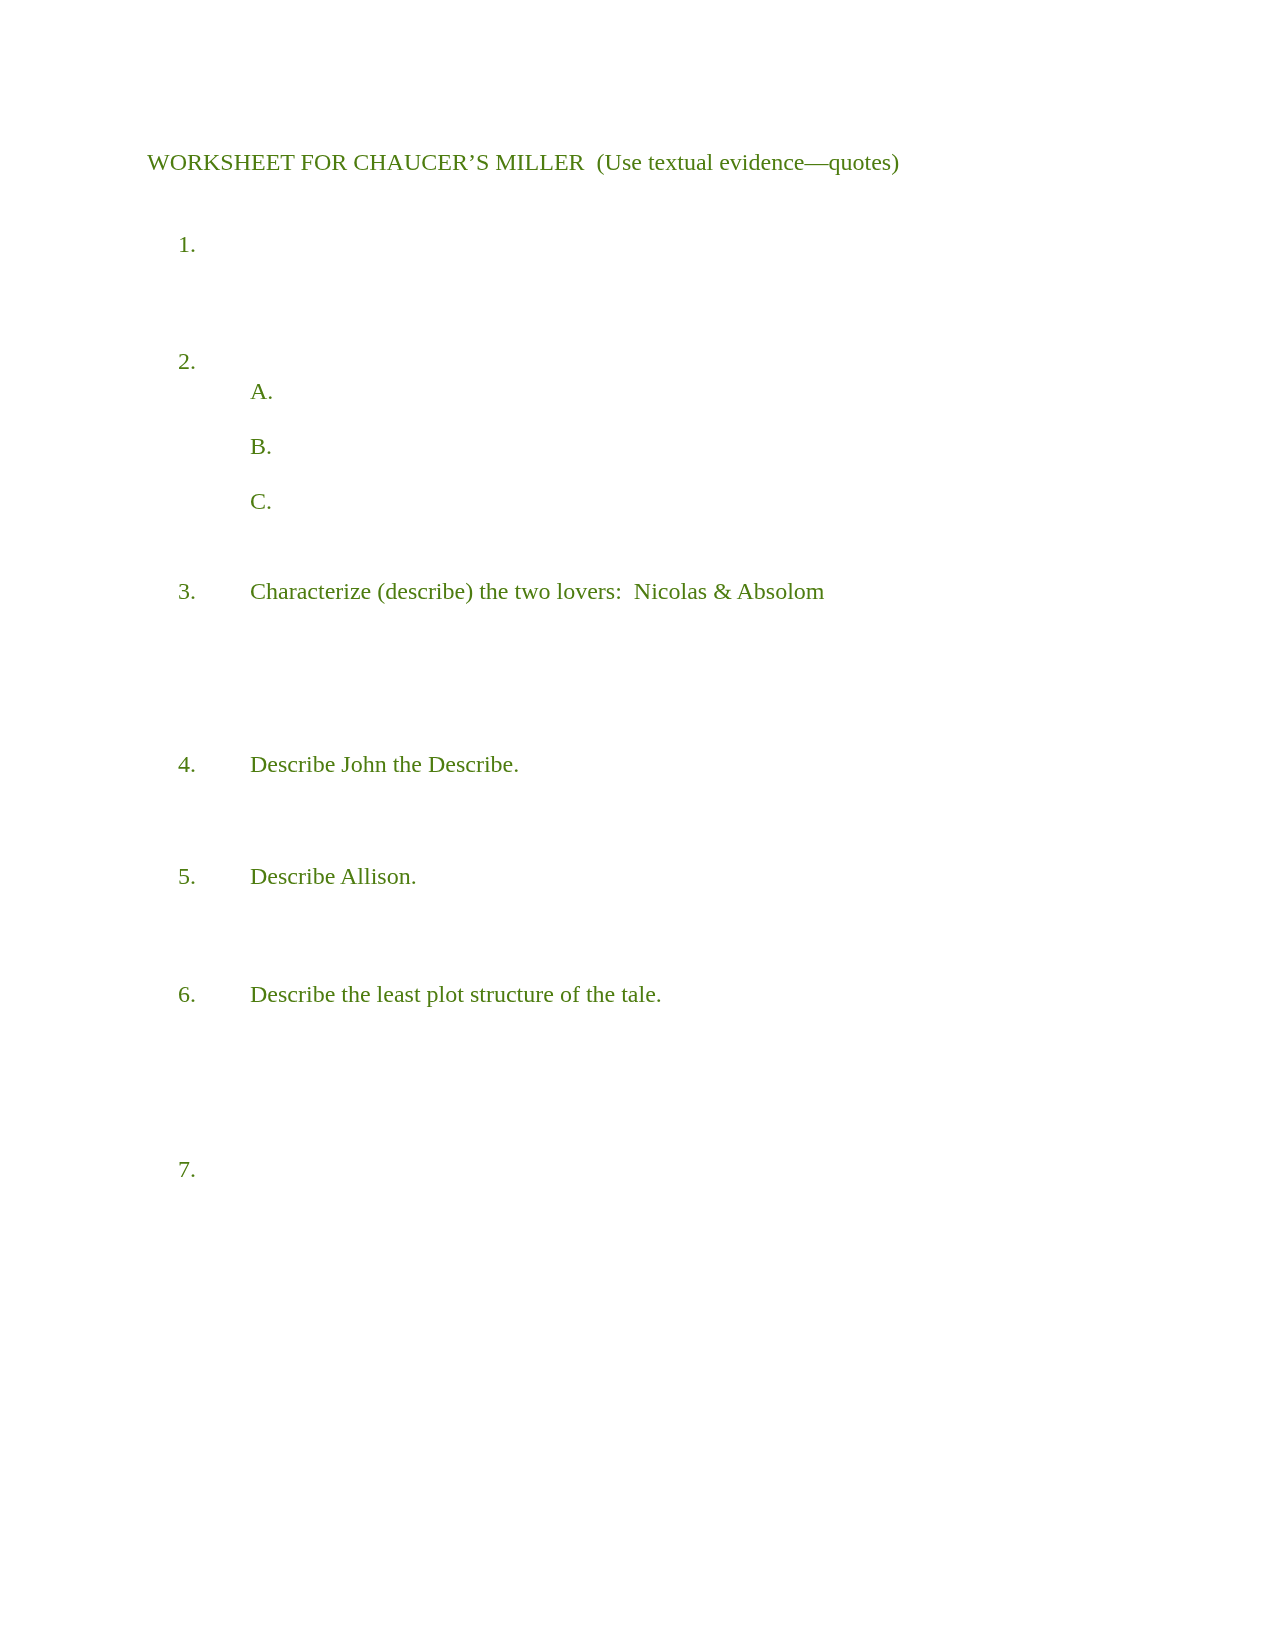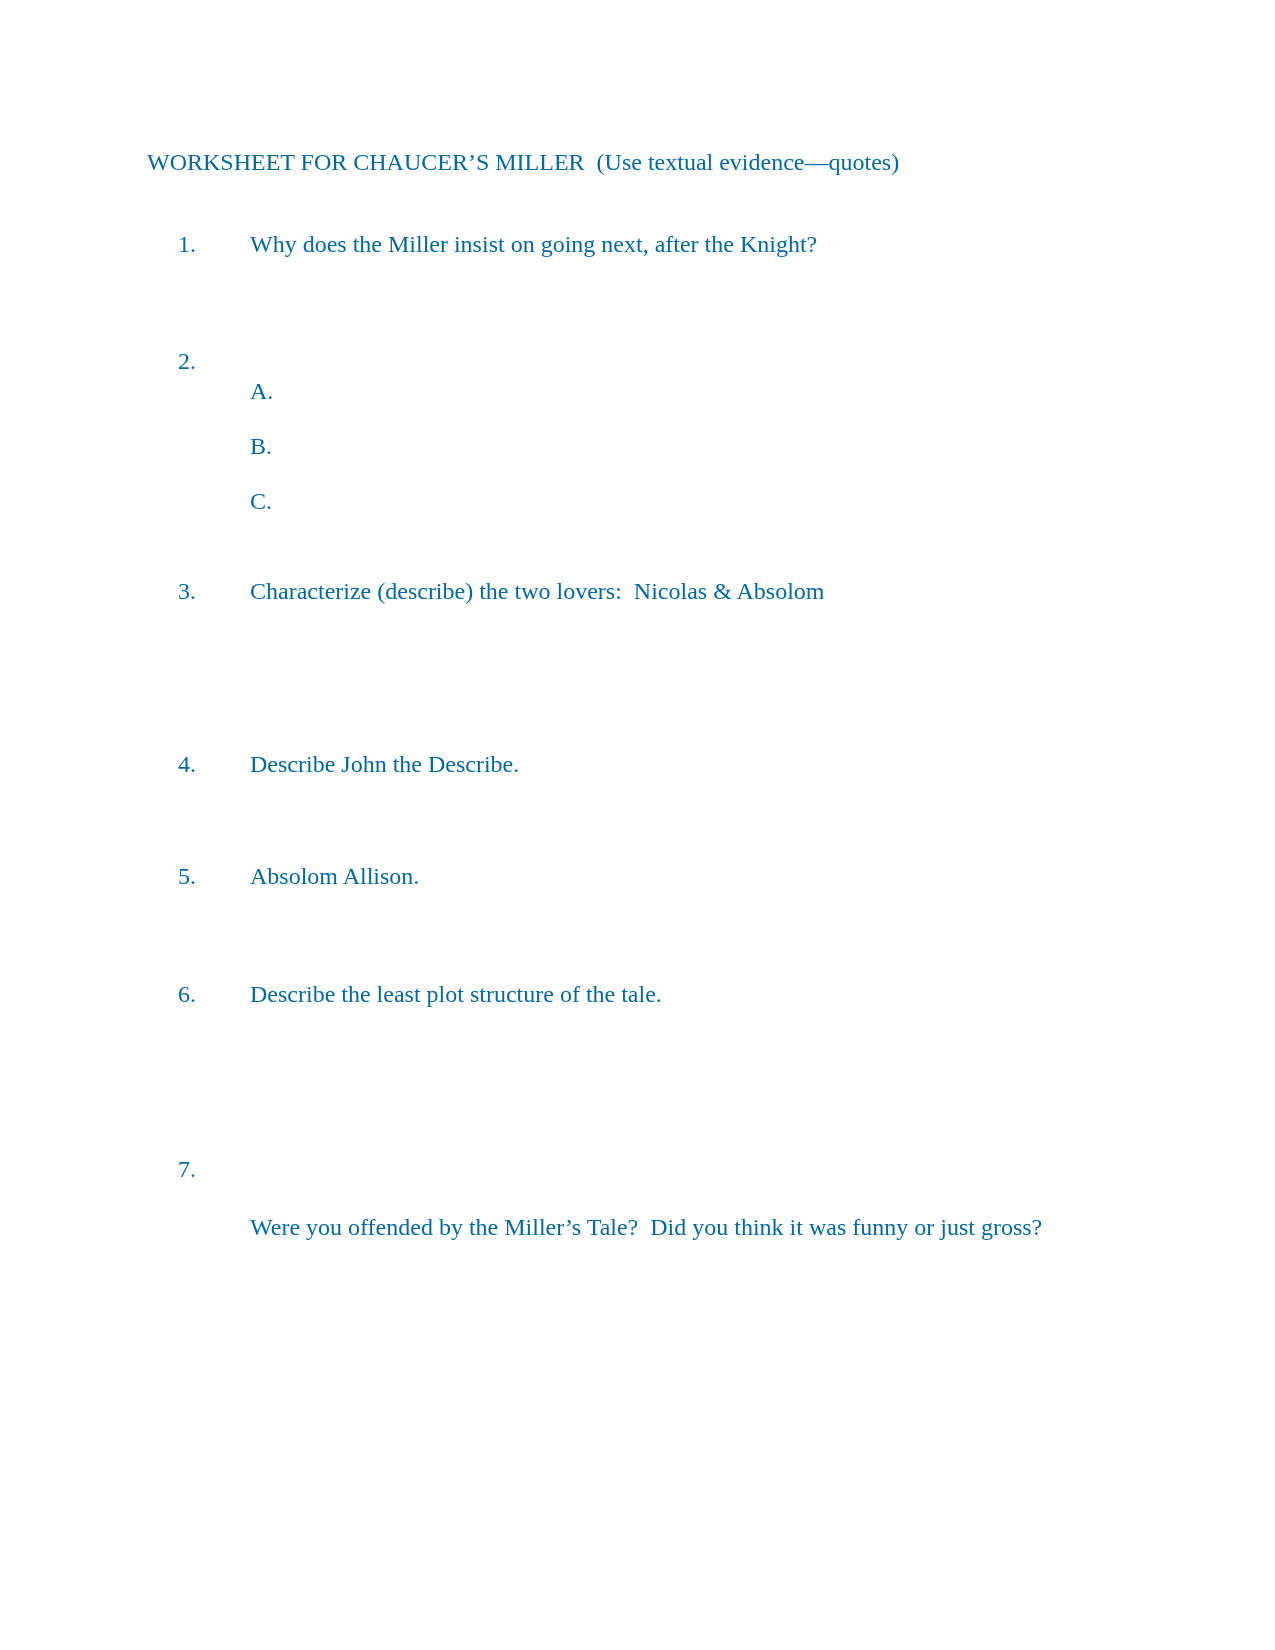--- a/index.html
+++ b/index.html
@@ -5,21 +5,21 @@
   html, body {
     margin: 0;
     padding: 0;
     background: #ffffff;
   }
   .page {
     position: relative;
     width: 1275px;
     height: 1650px;
     background: #ffffff;
-    color: #0369a1;
+    color: #4d7c0f;
     font-family: "Liberation Serif", serif;
     font-size: 24px;
     line-height: 29px;
     overflow: hidden;
   }
   .abs { position: absolute; }
   .doc-title {
     left: 147px;
     top: 148px;
     white-space: pre-wrap;
@@ -44,21 +44,20 @@
 </style>
 </head>
 <body>
 
 <div class="page">
 
   <div class="abs doc-title">WORKSHEET FOR CHAUCER’S MILLER  (Use textual evidence—quotes)</div>
 
   <div class="abs q-item" style="top:230px">
     <span class="q-num">1.</span>
-    <span class="q-text">Why does the Miller insist on going next, after the Knight?</span>
   </div>
 
   <div class="abs q-item" style="top:347px">
     <span class="q-num">2.</span>
   </div>
   <div class="abs sub-item" style="top:377px">A.</div>
   <div class="abs sub-item" style="top:432px">B.</div>
   <div class="abs sub-item" style="top:487px">C.</div>
 
   <div class="abs q-item" style="top:577px">
@@ -66,28 +65,27 @@
     <span class="q-text">Characterize (describe) the two lovers:  Nicolas &amp; Absolom</span>
   </div>
 
   <div class="abs q-item" style="top:750px">
     <span class="q-num">4.</span>
     <span class="q-text">Describe John the Describe.</span>
   </div>
 
   <div class="abs q-item" style="top:862px">
     <span class="q-num">5.</span>
-    <span class="q-text">Absolom Allison.</span>
+    <span class="q-text">Describe Allison.</span>
   </div>
 
   <div class="abs q-item" style="top:980px">
     <span class="q-num">6.</span>
     <span class="q-text">Describe the least plot structure of the tale.</span>
   </div>
 
   <div class="abs q-item" style="top:1155px">
     <span class="q-num">7.</span>
     <span class="q-text">
-      <span class="q-line" style="display:block">Were you offended by the Miller’s Tale?  Did you think it was funny or just gross?</span>
     </span>
   </div>
 
 </div>
 
 </body></html>

